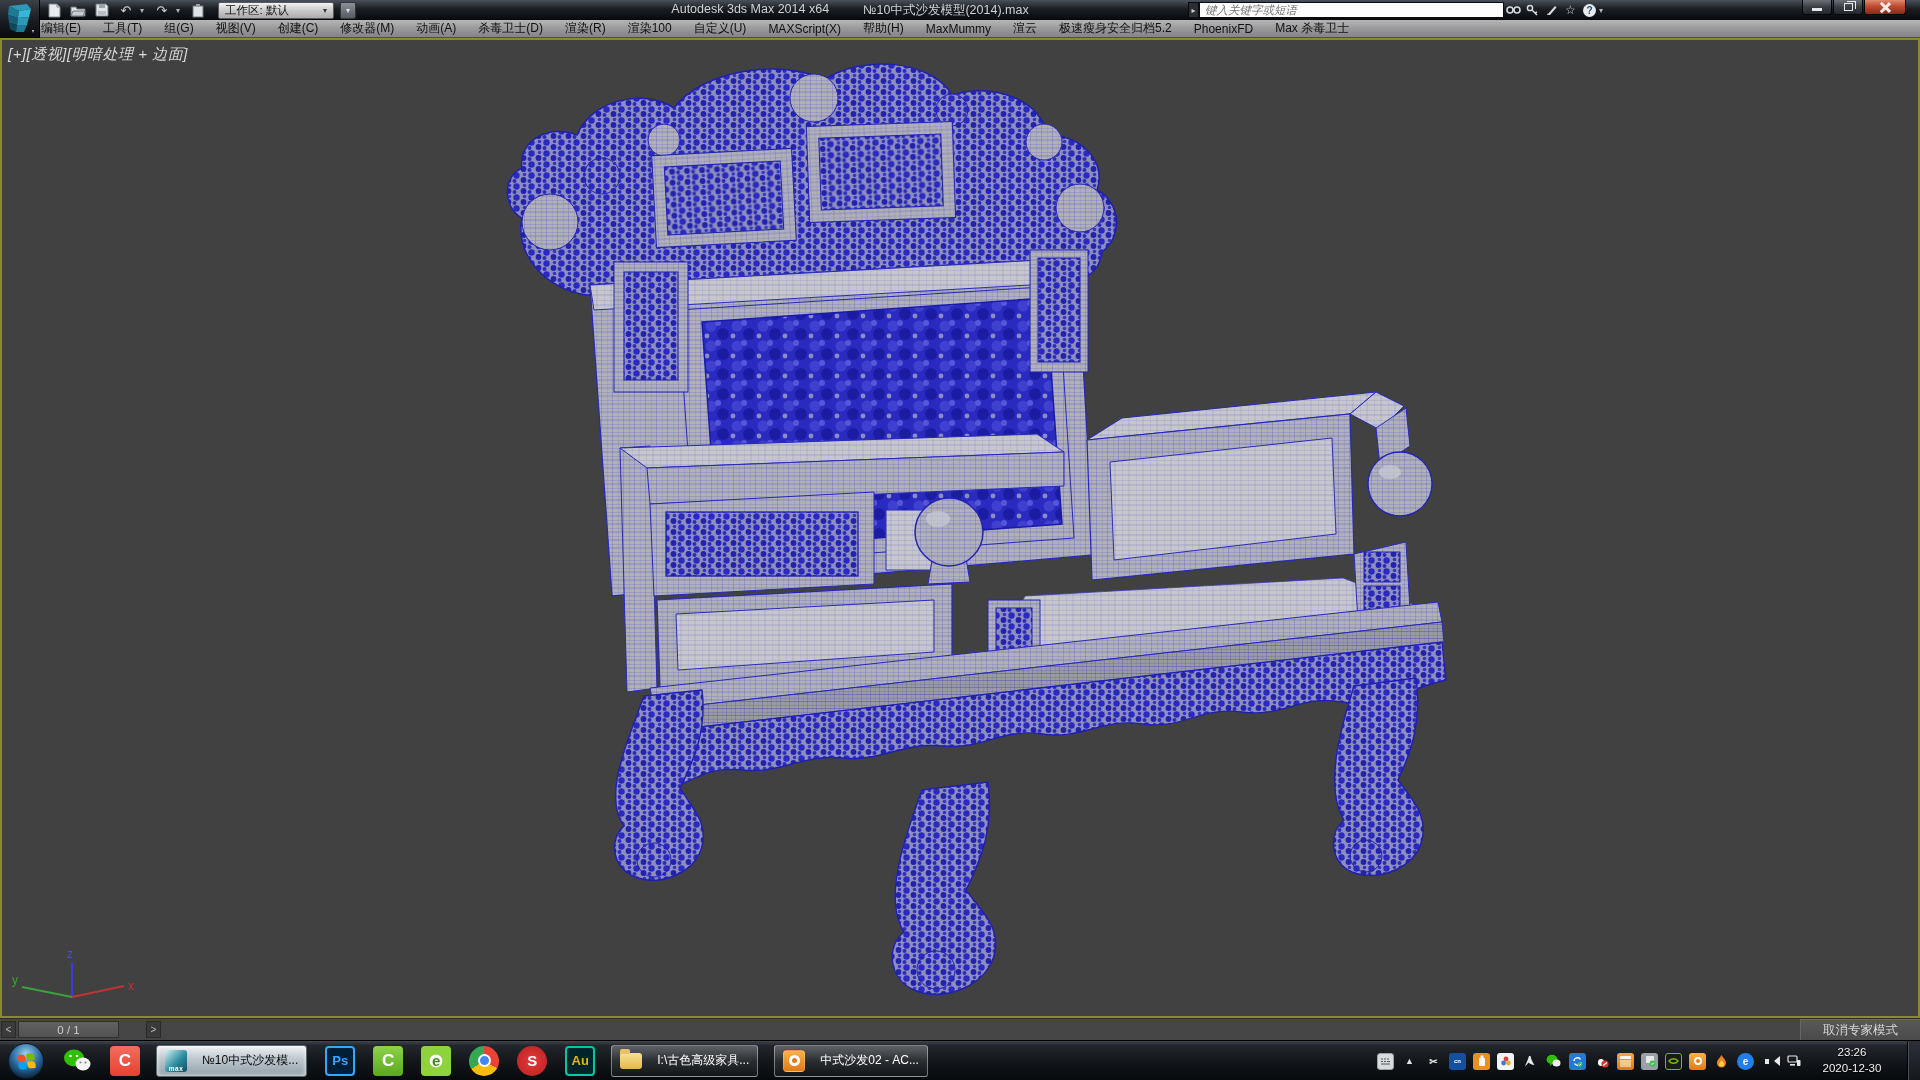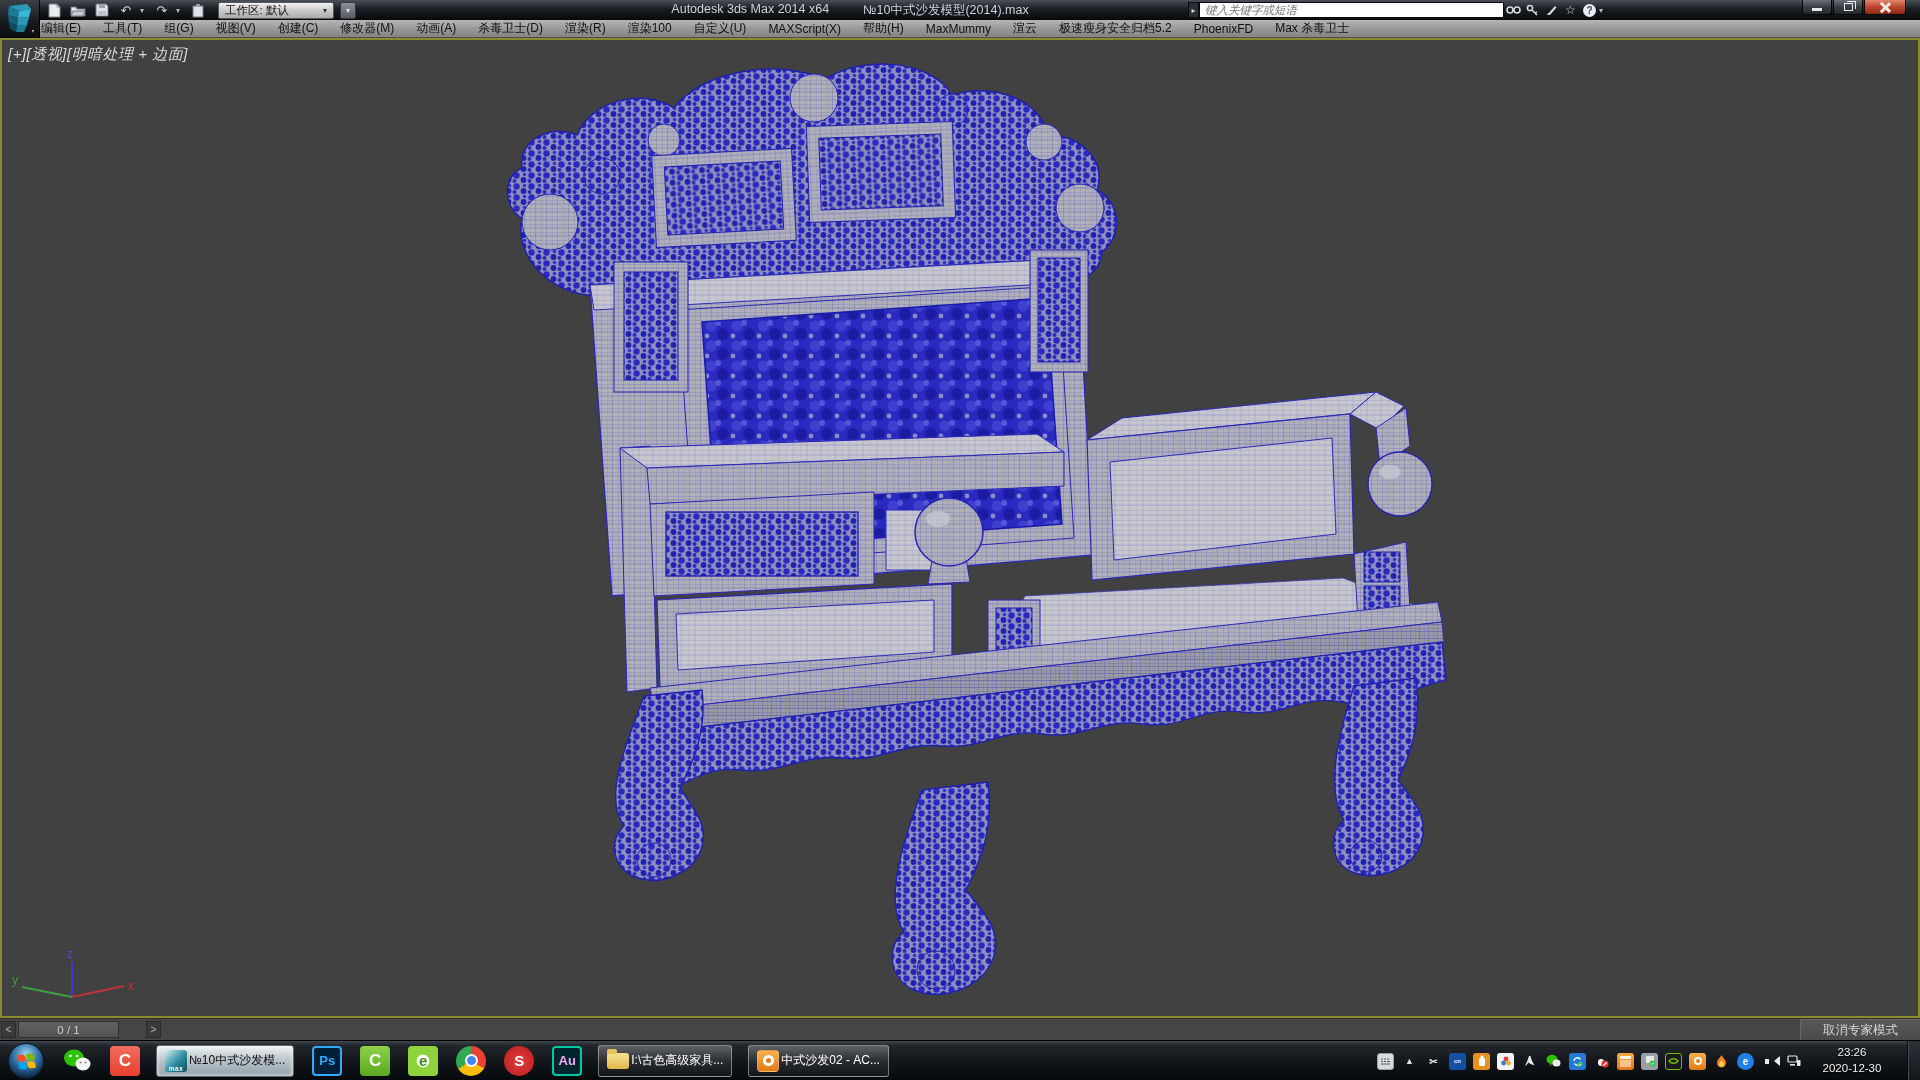--- a/index.html
+++ b/index.html
@@ -83,21 +83,21 @@
   .taskbar { position:fixed; top:1040px; left:0; width:1920px; height:40px; z-index:40;
     background:linear-gradient(#3f464e,#22262b 12%,#121519 55%,#070a0d);
     border-top:1px solid #000; display:flex; align-items:center; }
   .start-orb { position:absolute; left:8px; top:2px; width:36px; height:36px; border-radius:50%;
     background:radial-gradient(circle at 50% 30%, #9fd4f2, #2e6ea4 45%, #0d2a45 80%);
     border:1px solid #0a1826; overflow:hidden; display:flex; align-items:center; justify-content:center; }
   .flag { width:17px; height:15px; display:grid; grid-template-columns:1fr 1fr; grid-gap:1px; transform:rotate(-8deg); }
   .flag span { border-radius:1px 4px 1px 4px; }
   .tb-icon { width:30px; height:30px; border-radius:4px; margin-left:18px;
     display:flex; align-items:center; justify-content:center; font-weight:bold; flex:none; }
-  .tb-task { height:32px; margin-left:16px; padding:0 8px; display:flex; align-items:center; gap:2px;
+  .tb-task { height:32px; margin-left:16px; padding:0 8px; display:flex; align-items:center; gap:15px;
     border:1px solid rgba(255,255,255,.4); border-radius:3px; flex:none;
     background:linear-gradient(rgba(255,255,255,.28),rgba(255,255,255,.10) 50%,rgba(255,255,255,.04));
     color:#fff; font-size:12px; white-space:nowrap; }
   .tb-task.active { background:linear-gradient(#eef1f3,#bcc6cd 45%,#93a0a9);
     border:1px solid #5d666d; color:#0c0c0c; box-shadow:inset 0 0 4px rgba(255,255,255,.9); }
   .max-ico { width:22px; height:22px; border-radius:3px; flex:none;
     background:linear-gradient(135deg,#d6f2f2,#2c8ca0 55%,#134c5e);
     display:flex; align-items:flex-end; justify-content:center;
     color:#fff; font-size:6.5px; font-weight:bold; letter-spacing:.5px; }
   .folder-ico { position:relative; width:22px; height:16px; flex:none;
@@ -429,21 +429,21 @@
     </div>
 
   <div class="tb-icon" style="background:conic-gradient(#ea4335 0 33%,#fbbc05 33% 66%,#34a853 66% 100%); border-radius:50%; position:relative">
     <span style="width:13px;height:13px;border-radius:50%;background:#4285f4;border:2.5px solid #fff"></span>
   </div>
 
   <div class="tb-icon" style="background:radial-gradient(#e43b3b,#b81f1f); border-radius:50%; color:#fff; font-size:15px">
       <span>S</span>
     </div>
 
-  <div class="tb-icon" style="background:#00242b; border:2px solid #00c8a0; color:#f0abfc; font-size:13px">
+  <div class="tb-icon" style="background:#00242b; border:2px solid #00c8a0; color:#eab308; font-size:13px">
       <span>Au</span>
     </div>
 
   <div class="tb-task">
     <span class="folder-ico"></span>
     <span>I:\古色高级家具...</span>
   </div>
 
   <div class="tb-task">
     <span class="acdsee-ico">

